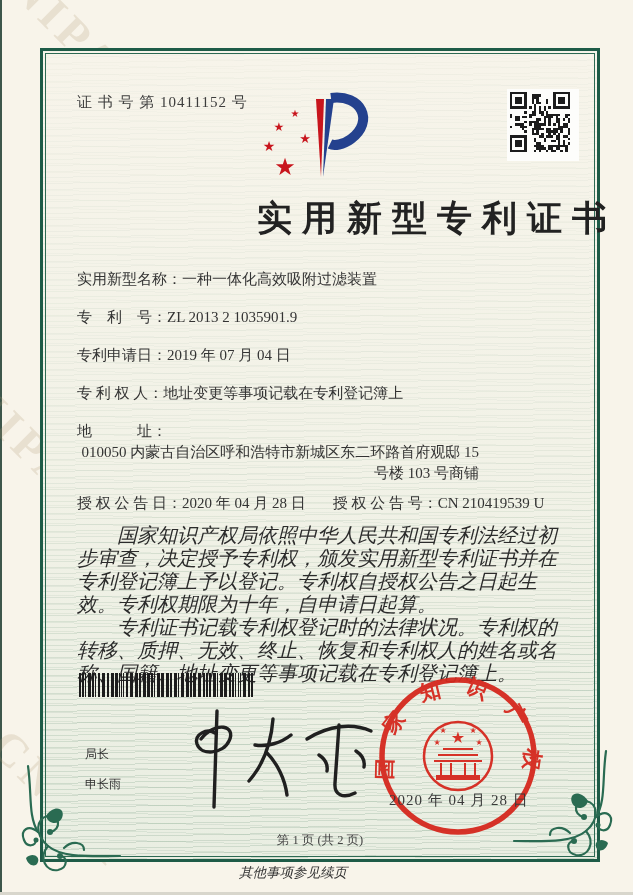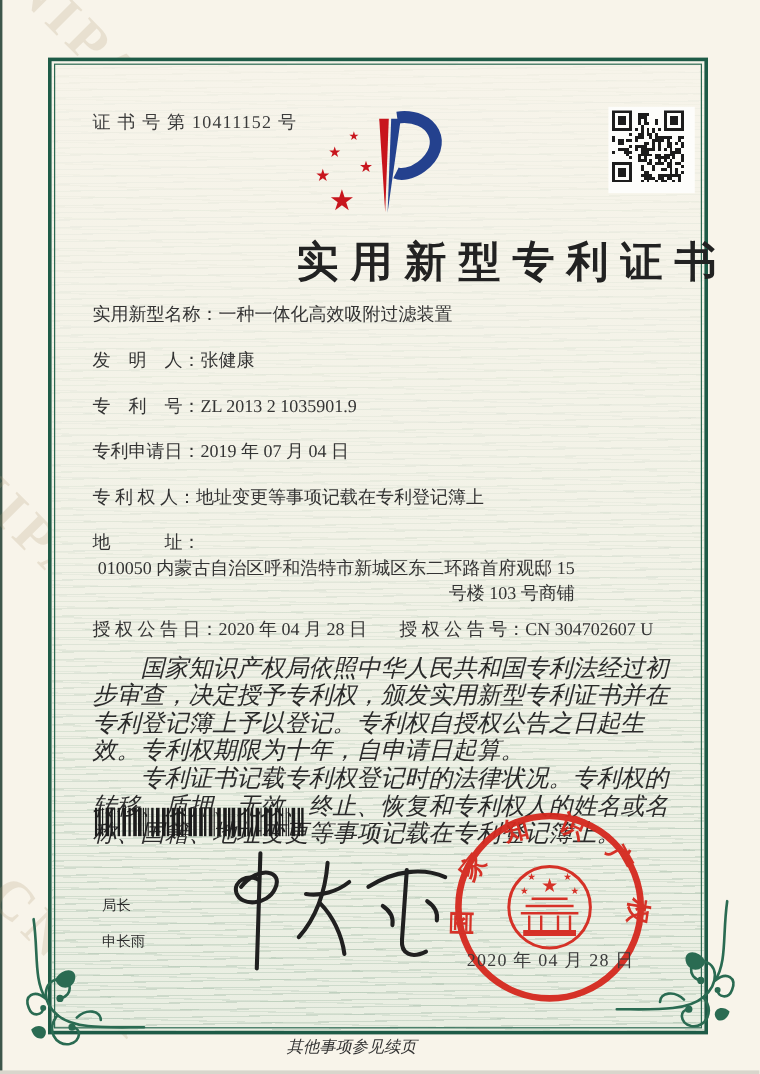--- a/index.html
+++ b/index.html
@@ -22,20 +22,21 @@
   .wm1{left:-34px;top:-14px;}
   .wm2{left:368px;top:248px;color:rgba(170,160,135,0.28);}
   .wm3{left:-78px;top:398px;}
   .wm4{left:-26px;top:772px;}
 
   
   .cert{
     position:absolute;left:40px;top:48px;width:544px;height:808px;
     border:3px solid #1e5b47;z-index:2;
     background:linear-gradient(180deg,#f7f4ea 0%,#f2f2e7 50%,#e9eee2 100%);
+    padding-left:10px;
   }
   .cert .inner-line{
     position:absolute;inset:2px;border:1px solid #2c6a53;pointer-events:none;
   }
   .cert .waves{
     position:absolute;inset:0;pointer-events:none;
     background:
       repeating-linear-gradient(179deg, rgba(130,165,140,0.28) 0 1px, transparent 1px 6px),
       repeating-linear-gradient(181.5deg, rgba(130,165,140,0.18) 0 1px, transparent 1px 9px);
     -webkit-mask-image:linear-gradient(180deg,rgba(0,0,0,.15) 0%,rgba(0,0,0,.35) 45%,rgba(0,0,0,.9) 80%,#000 100%);
@@ -46,21 +47,21 @@
 
   .logo{position:absolute;left:212px;top:34px;width:124px;height:100px;z-index:3;}
   .qr{position:absolute;left:464px;top:38px;width:66px;height:66px;background:#fdfdfb;padding:3px;z-index:3;}
   .qr svg{width:60px;height:60px;display:block;}
 
   .title{
     position:absolute;left:0;top:144px;width:100%;text-align:right;z-index:3;
     font-size:35px;font-weight:bold;letter-spacing:10px;color:#222;margin-left:20px;
   }
 
-  .main{position:absolute;left:34px;top:201px;width:486px;z-index:3;font-size:15px;}
+  .main{position:absolute;left:34px;top:217px;width:486px;z-index:3;font-size:15px;}
   .row{margin-bottom:16px;line-height:22px;white-space:nowrap;}
   .row .lbl{color:#333;}
   .row .val{color:#333;}
   .row-addr{margin-bottom:8px;white-space:normal;}
   .row-addr .val{display:inline-block;width:402px;vertical-align:top;line-height:21px;text-align:right;}
   .row-grant{margin-bottom:0;}
   .row-grant .pair1{display:inline-block;width:252px;}
   .paras{margin-top:10px;font-size:20px;line-height:23px;color:#2b2b2b;font-style:italic;}
   .paras p{margin:0;text-indent:2em;}
 
@@ -401,28 +402,27 @@
         <rect x="18" y="24" width="1" height="1" fill="#1c1c1c"></rect>
         <rect x="21" y="24" width="1" height="1" fill="#1c1c1c"></rect>
         <rect x="23" y="24" width="1" height="1" fill="#1c1c1c"></rect>
       </svg>
   </div>
 
   <div class="title">实用新型专利证书</div>
 
   <div class="main">
     <div class="row"><span class="lbl">实用新型名称：</span><span class="val">一种一体化高效吸附过滤装置</span></div>
-    <div class="row"><span class="lbl">发　明　人：</span><span class="val">张健康</span></div>
     <div class="row"><span class="lbl">专　利　号：</span><span class="val">ZL 2013 2 1035901.9</span></div>
     <div class="row"><span class="lbl">专利申请日：</span><span class="val">2019 年 07 月 04 日</span></div>
     <div class="row"><span class="lbl">专 利 权 人：</span><span class="val">地址变更等事项记载在专利登记簿上</span></div>
     <div class="row row-addr"><span class="lbl">地　　　址：</span><span class="val">010050 内蒙古自治区呼和浩特市新城区东二环路首府观邸 15 号楼 103 号商铺</span></div>
     <div class="row row-grant">
       <span class="pair1"><span class="lbl">授 权 公 告 日：</span><span class="val">2020 年 04 月 28 日</span></span>
-      <span class="pair2"><span class="lbl">授 权 公 告 号：</span><span class="val">CN 304702607 U</span></span>
+      <span class="pair2"><span class="lbl">授 权 公 告 号：</span><span class="val">CN 210419539 U</span></span>
     </div>
     <div class="paras">
       <p>国家知识产权局依照中华人民共和国专利法经过初步审查，决定授予专利权，颁发实用新型专利证书并在专利登记簿上予以登记。专利权自授权公告之日起生效。专利权期限为十年，自申请日起算。</p>
       <p>专利证书记载专利权登记时的法律状况。专利权的转移、质押、无效、终止、恢复和专利权人的姓名或名称、国籍、地址变更等事项记载在专利登记簿上。</p>
     </div>
   </div>
 
   <svg class="barcode" id="barsvg" viewBox="0 0 178 24" preserveAspectRatio="none">
       <rect x="0" y="0" width="2" height="24" fill="#1c1c1c"></rect>
       <rect x="3" y="0" width="2" height="24" fill="#1c1c1c"></rect>
@@ -508,20 +508,21 @@
       <text x="100" y="62" font-size="8" text-anchor="middle" stroke="none">★</text>
       <text x="64" y="74" font-size="8" text-anchor="middle" stroke="none">★</text>
       <text x="106" y="74" font-size="8" text-anchor="middle" stroke="none">★</text>
       <path d="M70,78 H100 M65,84 H105 M61,90 H109" fill="none" stroke-width="2"></path>
       <path d="M68,92 V104 M78,92 V104 M92,92 V104 M102,92 V104" fill="none" stroke-width="2"></path>
       <rect x="63" y="104" width="44" height="5" stroke="none"></rect>
     </g>
   </svg>
   <div class="seal-date">2020 年 04 月 28 日</div>
 
+  <div class="page-num">第 1 页 (共 2 页)</div>
 </div>
 
 <svg class="ornament orn-left" viewBox="0 0 104 112">
   <g stroke="#2a6b52" fill="none" stroke-width="2.2" stroke-linecap="round">
     <path d="M10,2 C14,30 10,52 20,68"></path>
     <path d="M102,92 C72,92 44,94 30,82 C16,70 18,54 30,52 C42,50 44,66 32,68"></path>
     <path d="M30,82 C20,94 28,108 40,106 C50,104 50,92 42,92"></path>
     <path d="M20,68 C10,60 2,66 6,76 C9,84 18,82 18,76"></path>
     <path d="M46,84 C54,76 66,78 66,86"></path>
   </g>

